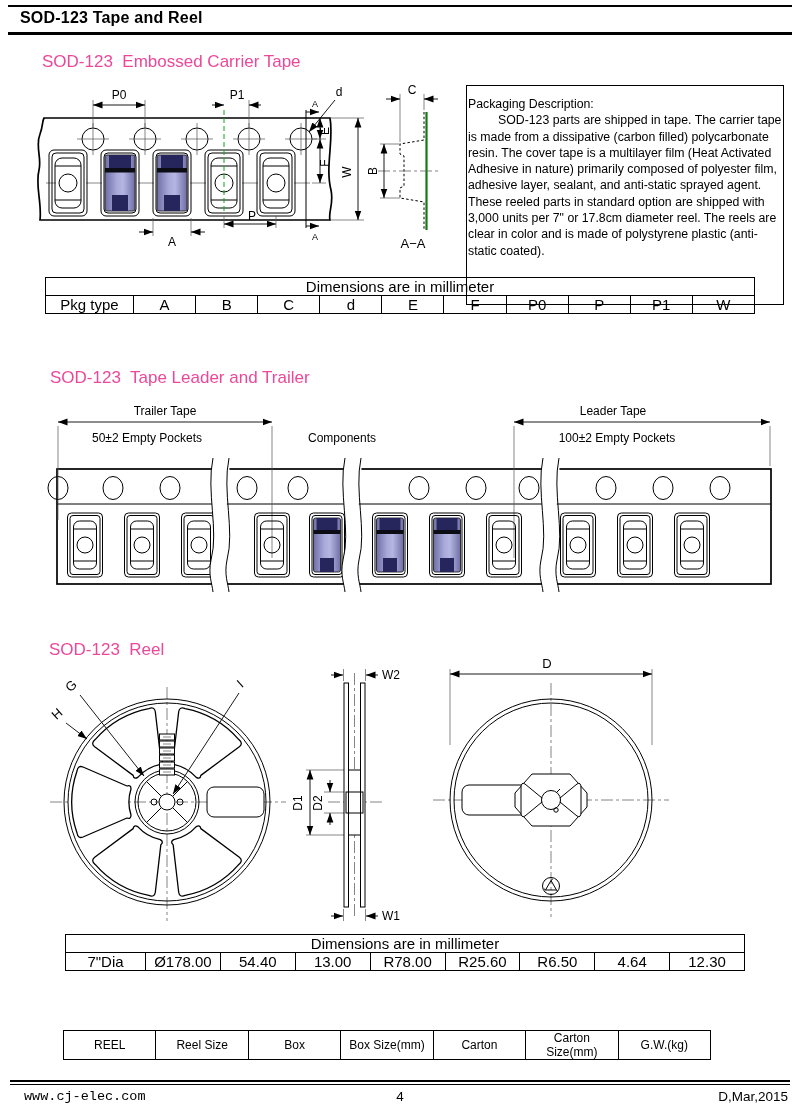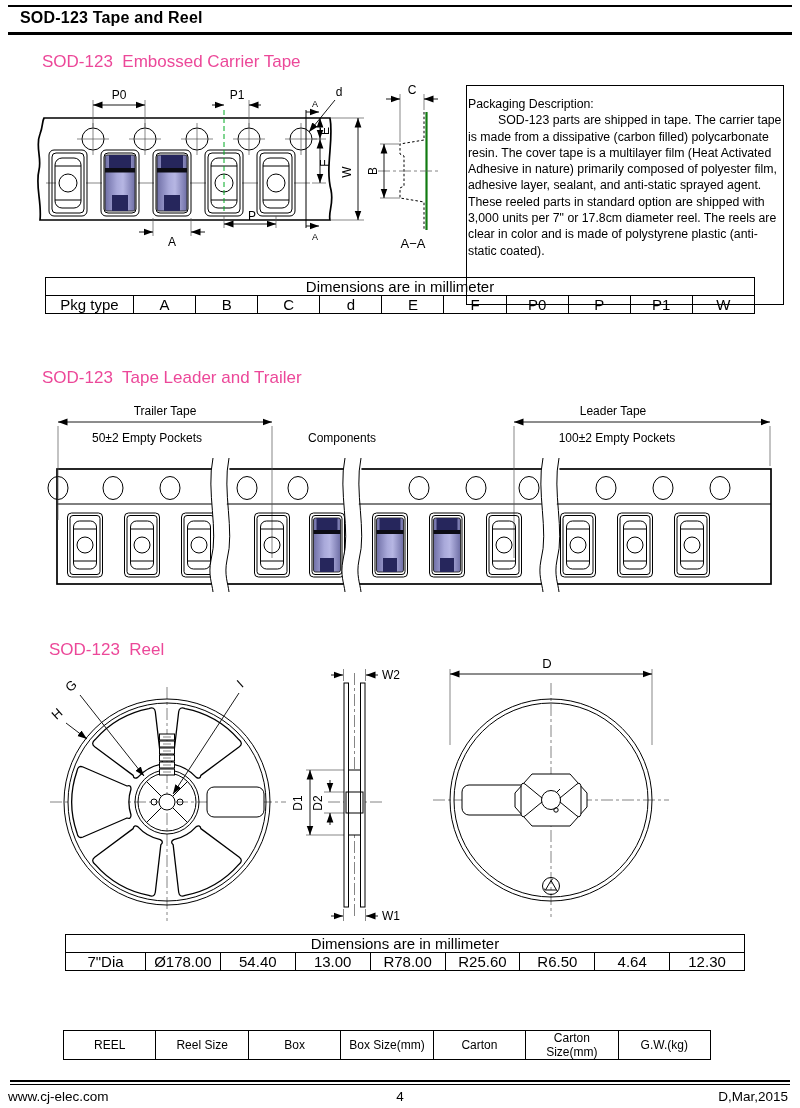--- a/index.html
+++ b/index.html
@@ -184,21 +184,21 @@
       <td>E</td>
       <td>F</td>
       <td>P0</td>
       <td>P</td>
       <td>P1</td>
       <td>W</td>
     </tr>
   </tbody>
     </table>
 
-  <div class="sec-title" style="left:42px;top:368px;">SOD-123  Tape Leader and Trailer</div>
+  <div class="sec-title" style="left:50px;top:368px;">SOD-123  Tape Leader and Trailer</div>
 
   <svg class="abs" style="left:25px;top:400px;" width="750" height="195" viewBox="0 0 750 195">
     <defs>
       <marker id="a2e" markerWidth="10" markerHeight="8" refX="9.5" refY="4" orient="auto" markerUnits="userSpaceOnUse">
           <path d="M0,0.6 L9.5,4 L0,7.4 Z" fill="#000"></path>
         </marker>
       <marker id="a2s" markerWidth="10" markerHeight="8" refX="0.5" refY="4" orient="auto" markerUnits="userSpaceOnUse">
           <path d="M10,0.6 L0.5,4 L10,7.4 Z" fill="#000"></path>
         </marker>
       <g id="ep2">
@@ -421,17 +421,17 @@
       <td>Box Size(mm)</td>
       <td>Carton</td>
       <td>Carton Size(mm)</td>
       <td>G.W.(kg)</td>
     </tr>
   </tbody>
     </table>
 
   <div class="rule" style="left:10px;top:1080px;width:780px;height:2px;"></div>
   <div class="rule" style="left:10px;top:1084px;width:780px;height:1px;"></div>
-  <div class="footer-text" style="left:8px;top:1089px;">www.cj-elec.com</div>
+  <div class="footer-text" style="left:24px;top:1089px;font-family:Liberation Mono, monospace;">www.cj-elec.com</div>
   <div class="footer-text" style="left:0;top:1089px;width:800px;text-align:center;">4</div>
   <div class="footer-text" style="right:12px;top:1089px;position:absolute;">D,Mar,2015</div>
 
 </div>
 
 </body></html>

